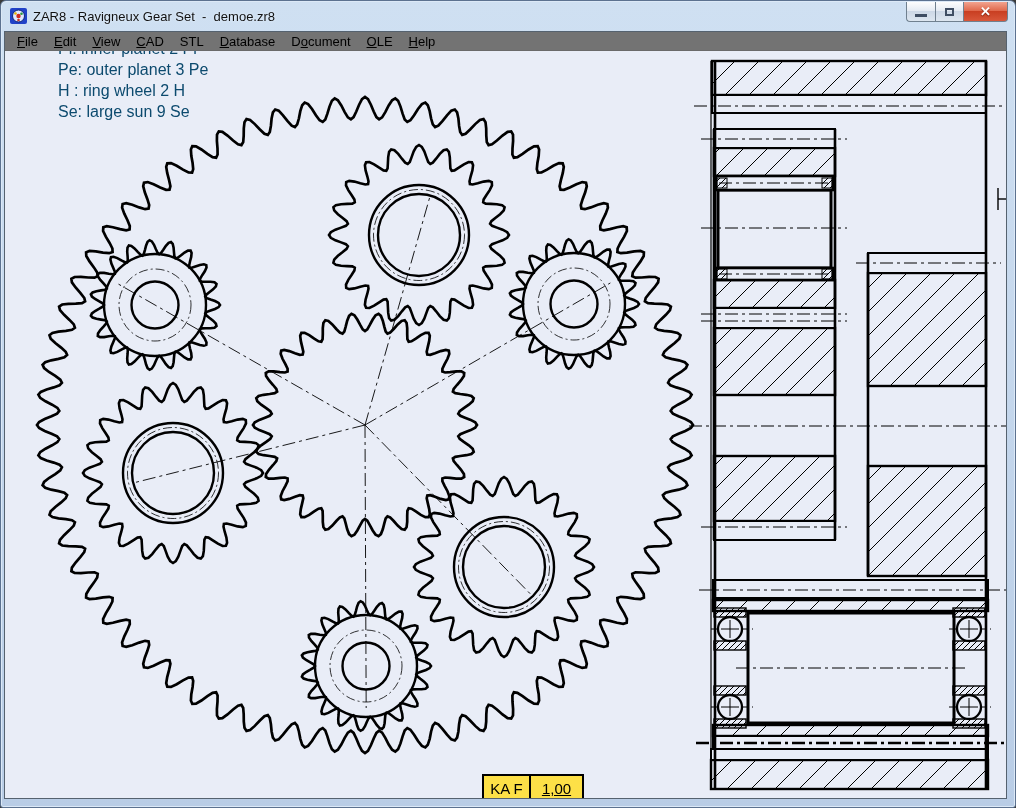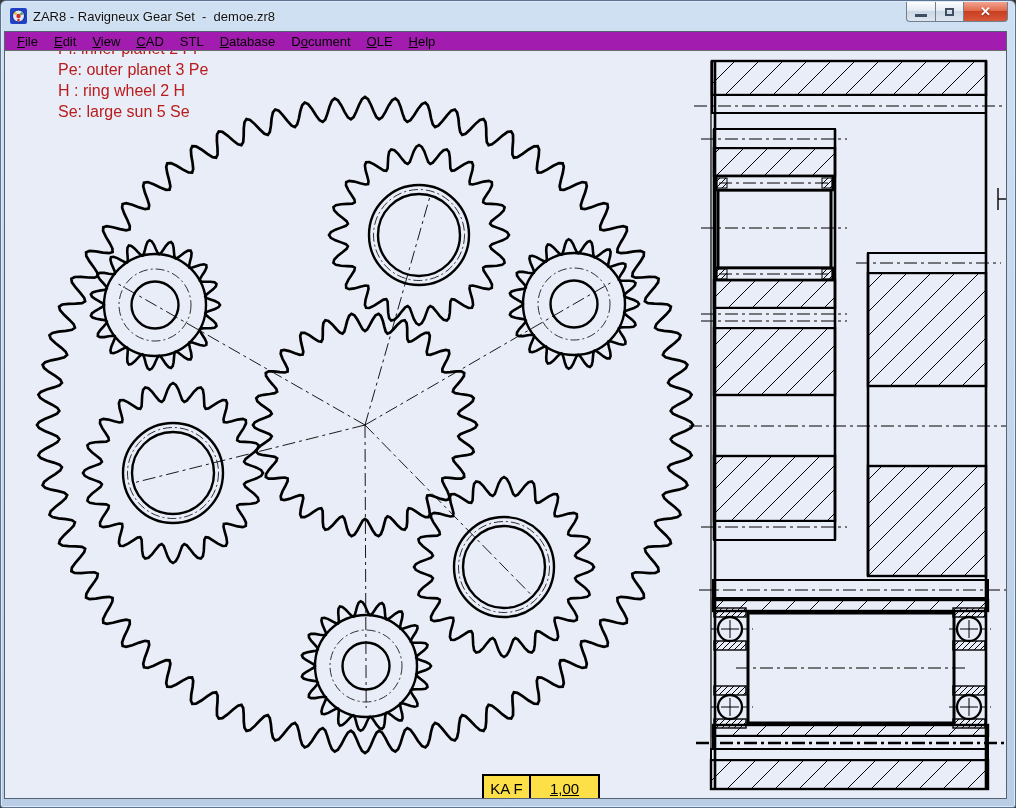--- a/index.html
+++ b/index.html
@@ -10,30 +10,30 @@
   .title-text{font-size:13px;color:#111;margin-left:6px;white-space:pre;text-shadow:0 0 3px #eaf3fd;}
   .winbtns{position:absolute;right:7px;top:1px;display:flex;height:20px;}
   .wbtn{height:20px;border:1px solid #70808f;border-top:none;box-sizing:border-box;display:flex;align-items:center;justify-content:center;background:linear-gradient(#fdfdfd,#e5ebf3 45%,#cdd8e6 50%,#dde6f0);}
   .wbtn.min{width:29px;border-radius:0 0 0 4px;border-right:none;}
   .wbtn.max{width:29px;}
   .wbtn.close{width:44px;border-radius:0 0 4px 0;border-left:none;background:linear-gradient(#f2a38f,#e06a4e 45%,#c93f22 50%,#d8573a);}
   .glyph-min{width:12px;height:3px;background:#3f4e63;margin-top:8px;}
   .glyph-max{width:9px;height:8px;border:2px solid #3f4e63;box-sizing:border-box;}
   .glyph-close{color:#fff;font-size:13px;font-weight:bold;text-shadow:0 1px 1px #7c1d09;line-height:1;}
   .client{position:absolute;left:3px;right:8px;top:30px;bottom:8px;background:#e9edf7;border:1px solid #55626f;box-sizing:border-box;overflow:hidden;}
-  .menubar{height:18px;background:#a21caf;border-bottom:1px solid #6a6a6a;display:flex;align-items:center;padding-left:4px;}
+  .menubar{height:18px;background:#737373;border-bottom:1px solid #6a6a6a;display:flex;align-items:center;padding-left:4px;}
   .menubar .mi{font-size:13px;color:#000;padding:1px 8px;cursor:default;}
   .menubar .mi u{text-decoration:underline;}
   .drawing{position:absolute;left:0;right:0;top:19px;bottom:0;background:#e9edf7;overflow:hidden;}
   .drawing svg{position:absolute;left:0;top:0;}
-  .anno{position:absolute;left:53px;top:-13px;font-size:16px;line-height:21px;color:#b91c1c;white-space:pre;}
+  .anno{position:absolute;left:53px;top:-13px;font-size:16px;line-height:21px;color:#0c4a6e;white-space:pre;}
   .statusbox{position:absolute;left:477px;top:723px;display:flex;border:2px solid #000;background:#fde047;height:24px;box-sizing:content-box;}
   .statusbox .cell{display:flex;align-items:center;justify-content:center;font-size:15px;color:#000;}
   .statusbox .c1{width:45px;border-right:2px solid #000;}
-  .statusbox .c2{width:67px;text-decoration:underline;}
+  .statusbox .c2{width:51px;text-decoration:underline;}
 </style>
 </head>
 <body>
 
 <div class="frame">
 
   <div class="titlebar">
     <svg class="app-icon" viewBox="0 0 17 16">
       <rect x="0" y="0" width="17" height="16" rx="2" fill="#2142c8"></rect>
       <circle cx="8.5" cy="8" r="6" fill="#dfe8ff" stroke="#10267a" stroke-width="1"></circle>
@@ -181,21 +181,21 @@
             <rect x="952" y="683" width="32" height="9" fill="url(#h6)" stroke="#000" stroke-width="1.4"></rect>
             <rect x="952" y="716" width="32" height="9" fill="url(#h6)" stroke="#000" stroke-width="1.4"></rect>
             <circle cx="968" cy="704" r="12" fill="#e9edf7" stroke="#000" stroke-width="2.3"></circle>
             <line x1="959" y1="704" x2="977" y2="704" stroke="#000" stroke-width="1"></line>
             <line x1="968" y1="695" x2="968" y2="713" stroke="#000" stroke-width="1"></line>
             <line x1="997" y1="185" x2="997" y2="207" stroke="#000" stroke-width="1.4"></line>
             <line x1="997" y1="196" x2="1008" y2="196" stroke="#000" stroke-width="1.4"></line>
           </g>
       </svg>
 
-      <div class="anno" id="anno"><div>Pi: inner planet 2 Pi</div><div>Pe: outer planet 3 Pe</div><div>H : ring wheel 2 H</div><div>Se: large sun 5 Se</div></div>
+      <div class="anno" id="anno"><div>Pi: inner planet 2 Pi</div><div>Pe: outer planet 3 Pe</div><div>H : ring wheel 2 H</div><div>Se: large sun 9 Se</div></div>
 
       <div class="statusbox">
         <div class="cell c1">KA F</div>
         <div class="cell c2">1,00</div>
       </div>
     </div>
   </div>
 </div>
 
 </body></html>

